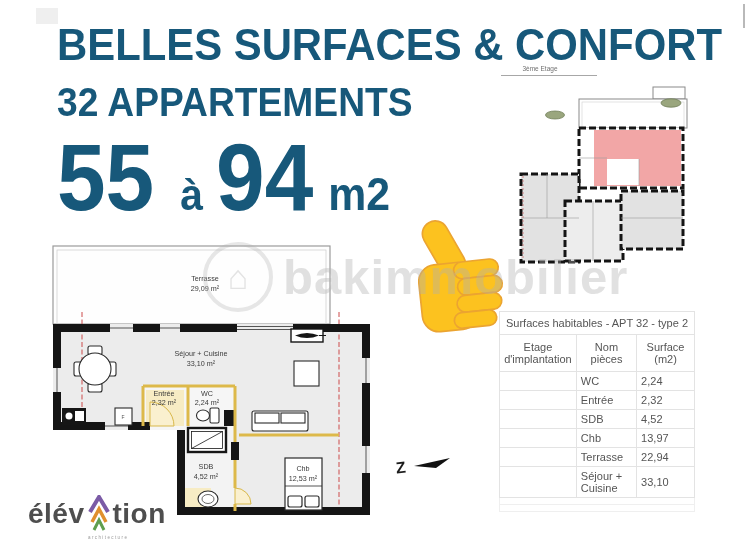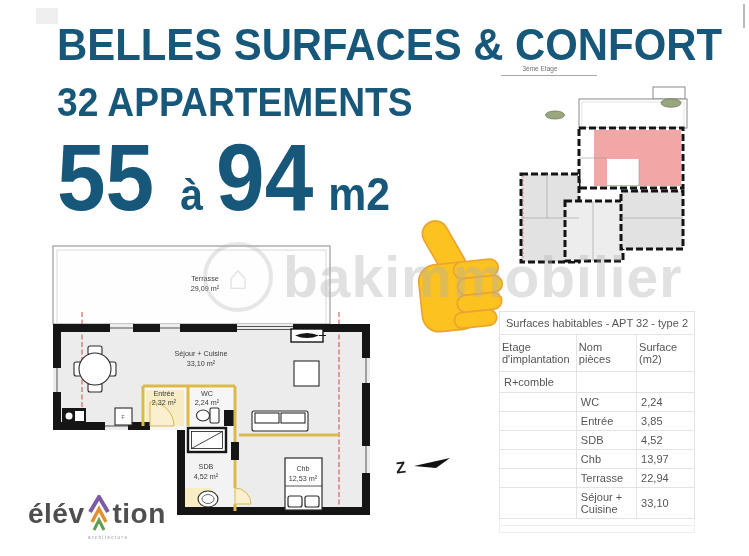--- a/index.html
+++ b/index.html
@@ -19,39 +19,39 @@
   
   .ghost-square{position:absolute;left:36px;top:8px;width:22px;height:16px;background:#efefef;}
   .edge-tick{position:absolute;left:743px;top:4px;width:2px;height:24px;background:#b9b9b9;}
 
   
   .watermark{position:absolute;left:203px;top:242px;display:flex;align-items:center;gap:10px;
              z-index:40;pointer-events:none;color:rgba(175,175,175,.38);}
   .wm-icon{width:62px;height:62px;border:4px solid rgba(175,175,175,.30);border-radius:50%;
            display:flex;align-items:center;justify-content:center;font-size:34px;
            color:rgba(175,175,175,.34);}
-  .wm-text{font-size:57px;font-weight:bold;letter-spacing:1px;white-space:nowrap;text-align:right;}
+  .wm-text{font-size:49px;font-weight:bold;letter-spacing:1px;white-space:nowrap;text-align:right;}
 
   
   .thumb{position:absolute;left:396px;top:218px;z-index:30;transform:rotate(-6deg);}
 
   
   .mini-plan{position:absolute;left:495px;top:58px;}
 
   
   .main-plan{position:absolute;left:38px;top:228px;z-index:10;}
   .north{position:absolute;left:390px;top:452px;z-index:10;}
 
   
   .table-wrap{position:absolute;left:499px;top:311px;z-index:10;}
   table.surf{border-collapse:collapse;width:196px;font-size:11px;color:#555;
              font-family:"Liberation Sans",sans-serif;}
   table.surf td{border:1px solid #e3e3e3;padding:3px 4px;vertical-align:middle;}
   table.surf .t-title td{text-align:center;padding:5px 2px;}
-  table.surf .t-head td{text-align:left;padding:6px 2px;}
+  table.surf .t-head td{text-align:center;padding:6px 2px;}
   table.surf .t-group td{padding:4px;}
   table.surf .t-total td{font-weight:bold;padding:4px;}
   table.surf .t-empty td{height:6px;padding:0;border-color:#efefef;}
   .col1{width:78px;}.col2{width:68px;margin-top:12px;}.col3{width:74px;}
 
   
   .logo{position:absolute;left:28px;top:495px;color:#4e4e4e;z-index:10;}
   .logo-line{display:flex;align-items:center;}
   .logo-txt{font-size:28px;font-weight:bold;letter-spacing:.5px;line-height:.8;}
   .logo-a{margin:0 1px;}
@@ -244,34 +244,29 @@
     <table class="surf">
       <tbody>
           <tr class="t-title">
         <td colspan="3">Surfaces habitables - APT 32 - type 2</td>
       </tr>
       <tr class="t-head">
         <td class="col1">Etage d'implantation</td>
         <td class="col2">Nom pièces</td>
         <td class="col3">Surface (m2)</td>
       </tr>
-      <tr class="t-group">
-        <td>R+comble</td>
-            <td></td>
-            <td></td>
-      </tr>
       <tr class="t-row">
         <td></td>
             <td>WC</td>
         <td>2,24</td>
       </tr>
       <tr class="t-row">
         <td></td>
             <td>Entrée</td>
-        <td>3,85</td>
+        <td>2,32</td>
       </tr>
       <tr class="t-row">
         <td></td>
             <td>SDB</td>
         <td>4,52</td>
       </tr>
       <tr class="t-row">
         <td></td>
             <td>Chb</td>
         <td>13,97</td>

